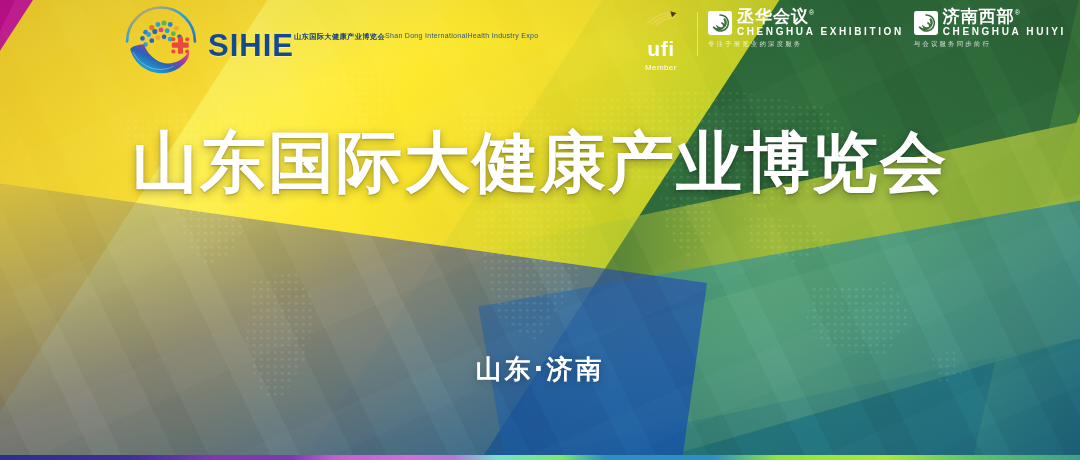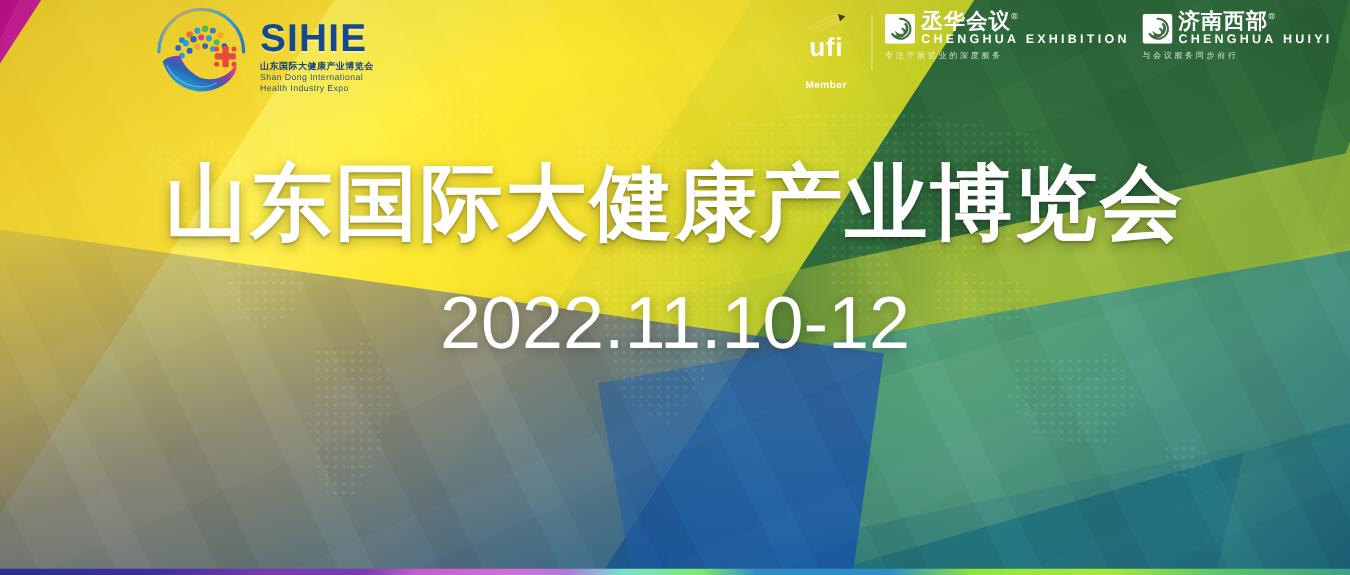--- a/index.html
+++ b/index.html
@@ -159,21 +159,21 @@
       #5fc46a 90%,
       #3f9f86 100%);
   }
 
   
   .logo-block{
     position:absolute;left:122px;top:6px;
     display:flex;align-items:center;gap:8px;
   }
   .emblem{width:78px;height:74px;flex:0 0 auto;}
-  .logo-text{display:flex;flex-direction:column;line-height:1;padding-top:4px;}
+  .logo-text{display:flex;line-height:1;padding-top:4px;}
   .logo-wordmark{
     font-family:"Liberation Sans",sans-serif;
     font-weight:bold;font-size:31px;letter-spacing:1px;
     color:#14498f;
     text-shadow:0 1px 0 rgba(255,255,255,.35);
   }
   .logo-cn{
     font-size:7.2px;color:#13427f;margin-top:3px;letter-spacing:.4px;
     white-space:nowrap;font-weight:bold;
   }
@@ -183,24 +183,24 @@
 
   
   .partners{
     position:absolute;right:14px;top:8px;
     display:flex;align-items:flex-start;gap:10px;
   }
   .ufi{display:flex;flex-direction:column;align-items:center;width:52px;padding-top:2px;}
   .ufi-swoosh{width:34px;height:16px;}
   .ufi-word{
     font-size:21px;font-weight:bold;color:#ffffff;line-height:1;letter-spacing:.5px;
-    margin-top:2px;
+    margin-top:12px;
   }
   .ufi-member{
-    font-size:8px;font-weight:bold;color:#ffffff;letter-spacing:.4px;margin-top:14px;
+    font-size:8px;font-weight:normal;color:#ffffff;letter-spacing:.4px;margin-top:4px;
   }
   .pdivider{width:1px;height:44px;background:rgba(255,255,255,.45);margin-top:4px;}
   .chlogo{display:flex;flex-direction:column;align-items:flex-start;}
   .chlogo-row{display:flex;align-items:center;gap:5px;}
   .ch-mark{width:24px;height:24px;flex:0 0 auto;}
   .ch-words{display:flex;flex-direction:column;line-height:1;}
   .ch-cn{
     font-size:17px;font-weight:bold;color:#ffffff;letter-spacing:1px;white-space:nowrap;
     position:relative;
   }
@@ -412,16 +412,16 @@
           <div class="ch-cn"><span>济南西部</span><span class="ch-reg">®</span></div>
           <div class="ch-en">CHENGHUA HUIYI</div>
         </div>
       </div>
       <div class="ch-sub">与会议服务同步前行</div>
     </div>
 
   </div>
 
   <div class="main-title">山东国际大健康产业博览会</div>
-  <div class="date-line">2022.11.10-12</div>
+  <div class="city-line">山东·济南</div>
 
   <div class="bottom-strip"></div>
 </div>
 
 </body></html>

